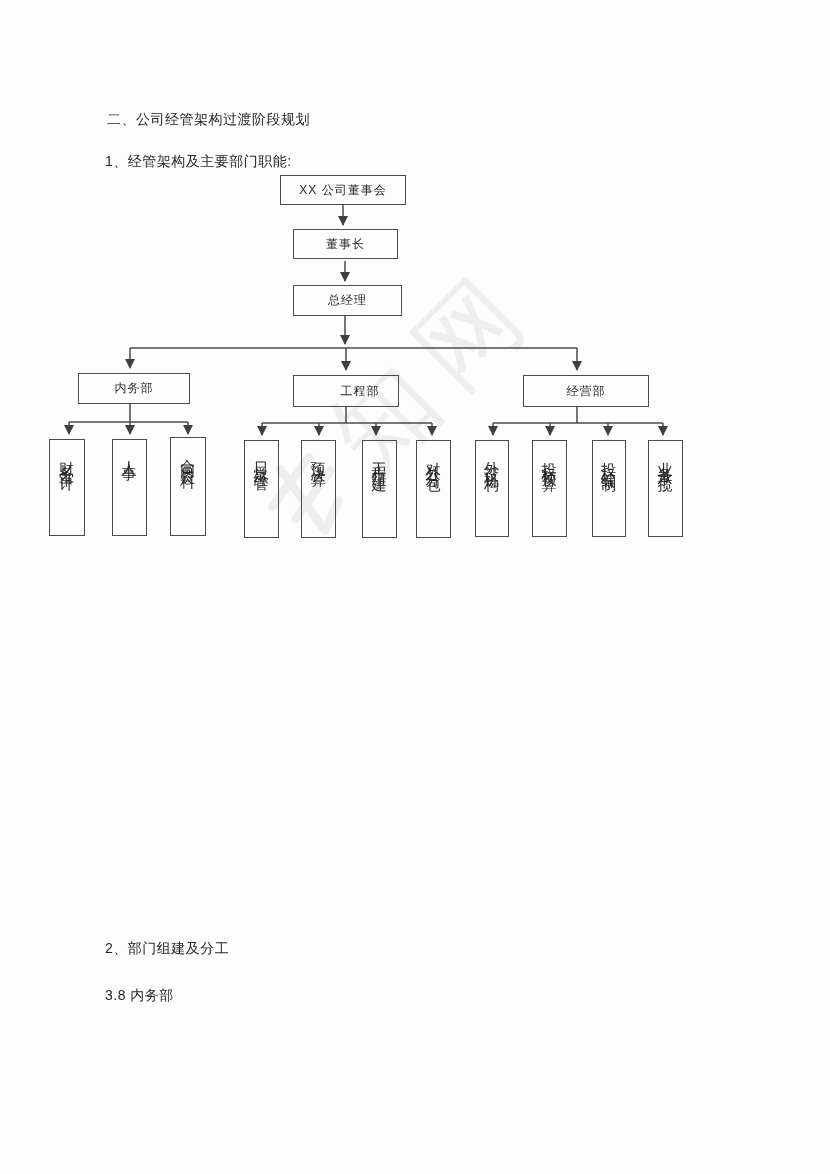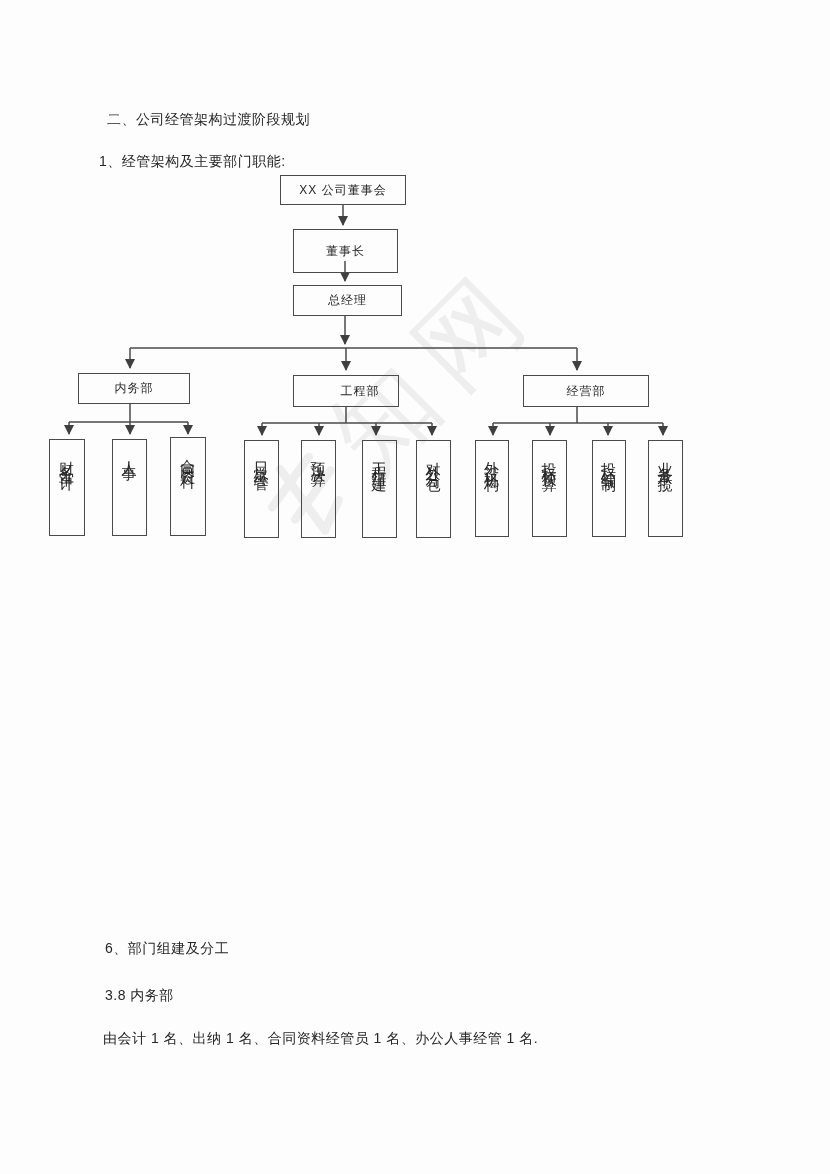--- a/index.html
+++ b/index.html
@@ -101,21 +101,21 @@
       </g>
     </svg>
     <span class="wm-text">知网</span>
   </div>
   <div class="wm-tile t2">
 
     <span class="wm-text">知网</span>
   </div>
 
   <div class="doc-line" style="left:107px; top:111px;">二、公司经管架构过渡阶段规划</div>
-  <div class="doc-line" style="left:99px; top:153px;">1、经管架构及主要部门职能:</div>
+  <div class="doc-line" style="left:105px; top:153px;">1、经管架构及主要部门职能:</div>
 
   <svg class="connector-layer" viewBox="0 0 830 1174">
     <defs>
       <marker id="ah" markerUnits="userSpaceOnUse" markerWidth="11" markerHeight="11" refX="9" refY="5" orient="auto">
         <path d="M0,0 L10,5 L0,10 Z" fill="#3f3f3f"></path>
       </marker>
     </defs>
     <g stroke="#4a4a4a" stroke-width="1.5" fill="none">
       <line x1="343" y1="205" x2="343" y2="225" marker-end="url(#ah)"></line>
       <line x1="345" y1="261" x2="345" y2="281" marker-end="url(#ah)"></line>
@@ -141,21 +141,21 @@
       <line x1="577" y1="407" x2="577" y2="423"></line>
       <line x1="493" y1="423" x2="663" y2="423"></line>
       <line x1="493" y1="423" x2="493" y2="435" marker-end="url(#ah)"></line>
       <line x1="550" y1="423" x2="550" y2="435" marker-end="url(#ah)"></line>
       <line x1="608" y1="423" x2="608" y2="435" marker-end="url(#ah)"></line>
       <line x1="663" y1="423" x2="663" y2="435" marker-end="url(#ah)"></line>
     </g>
   </svg>
 
   <div class="obox" style="left:280px; top:175px; width:126px; height:30px;">XX 公司董事会</div>
-  <div class="obox" style="left:293px; top:229px; width:105px; height:44px;">董事长</div>
+  <div class="obox" style="left:293px; top:229px; width:105px; height:30px;">董事长</div>
   <div class="obox" style="left:293px; top:285px; width:109px; height:31px;">总经理</div>
 
   <div class="obox" style="left:78px; top:373px; width:112px; height:31px;">内务部</div>
   <div class="obox" style="left:293px; top:375px; width:106px; height:32px;padding-left:28px;">工程部</div>
   <div class="obox" style="left:523px; top:375px; width:126px; height:32px;">经营部</div>
 
   <div class="vbox" style="left:49px; top:439px; width:36px; height:97px;">
     <span>财务审计</span>
     </div>
   <div class="vbox" style="left:112px; top:439px; width:35px; height:97px;">
@@ -184,17 +184,16 @@
   <div class="vbox" style="left:532px; top:440px; width:35px; height:97px;">
     <span>投标预算</span>
     </div>
   <div class="vbox" style="left:592px; top:440px; width:34px; height:97px;">
     <span>投标编制</span>
     </div>
   <div class="vbox" style="left:648px; top:440px; width:35px; height:97px;">
     <span>业务承揽</span>
     </div>
 
-  <div class="doc-line" style="left:105px; top:940px;">6、部门组建及分工</div>
+  <div class="doc-line" style="left:105px; top:940px;">2、部门组建及分工</div>
   <div class="doc-line" style="left:105px; top:987px;">3.8 内务部</div>
-  <div class="doc-line" style="left:103px; top:1030px;">由会计 1 名、出纳 1 名、合同资料经管员 1 名、办公人事经管 1 名.</div>
 
 </div>
 
 </body></html>

